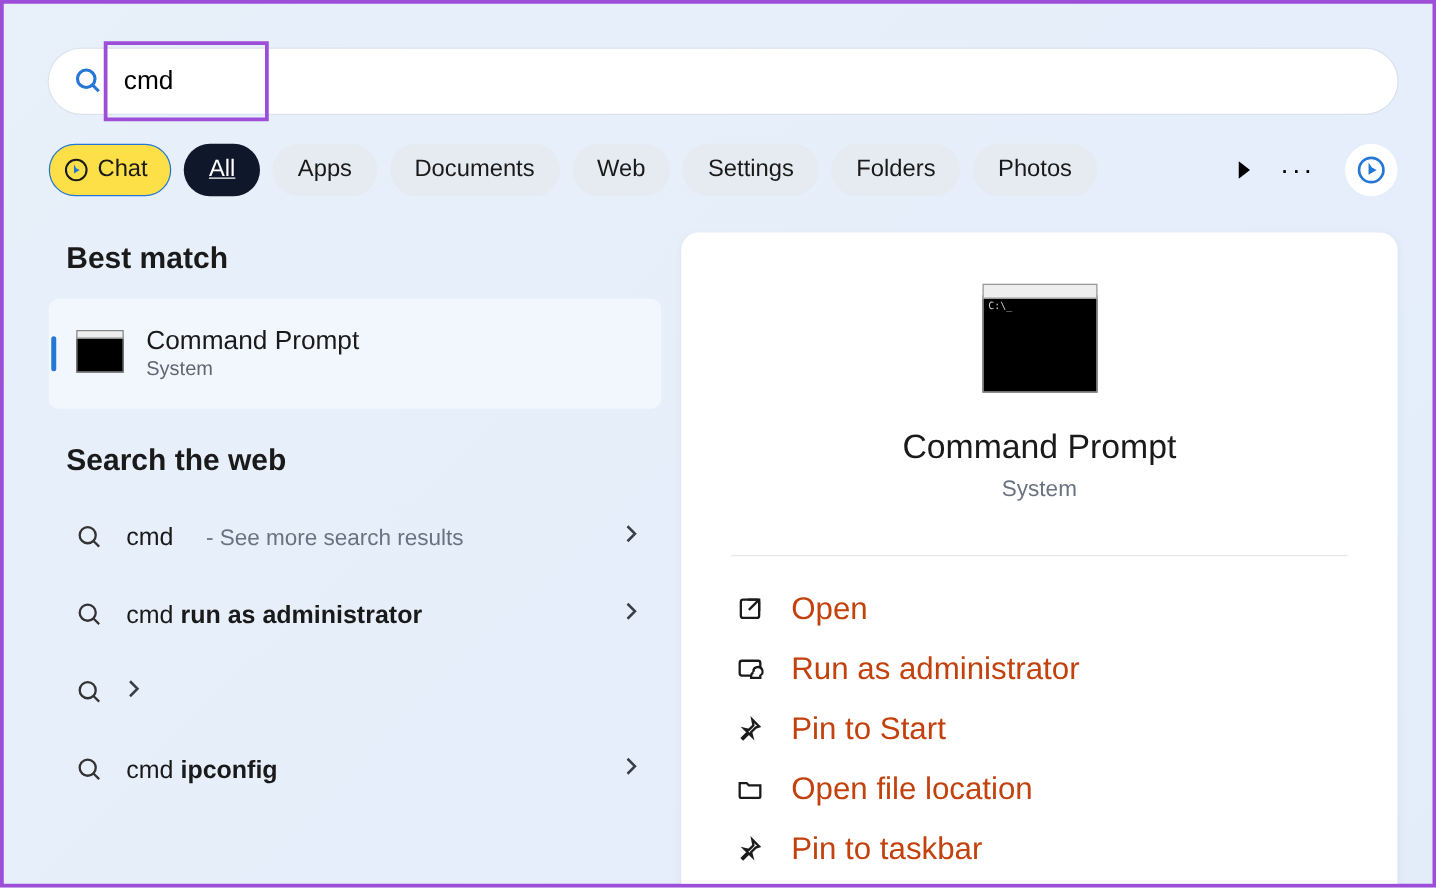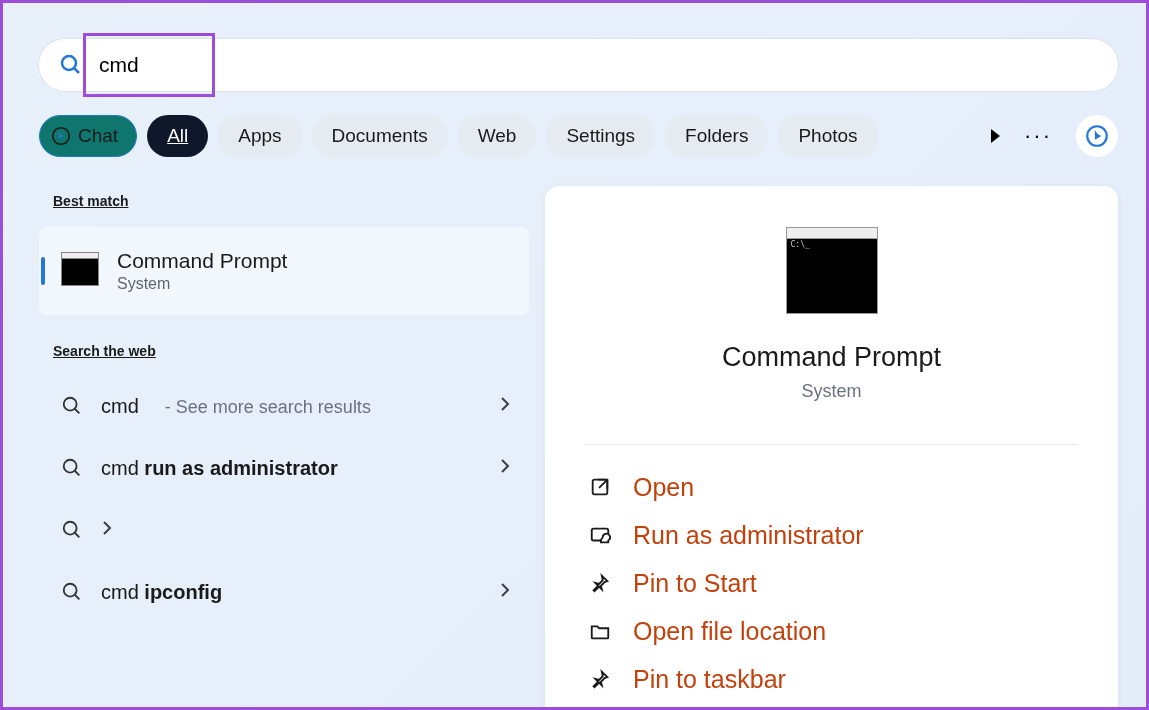--- a/index.html
+++ b/index.html
@@ -65,21 +65,21 @@
     border-radius: 21px;
     display: flex;
     align-items: center;
     padding: 0 20px;
     font-size: 19px;
     background: #e6eaf1;
     color: #1a1a1a;
     cursor: pointer;
   }
   .pill.chat {
-    background: #0f766e;
+    background: #fde047;
     border: 1.5px solid #2477d5;
     color: #1a1a1a;
     padding: 0 18px 0 10px;
     gap: 6px;
   }
   .pill.chat .bing-icon { width: 22px; height: 22px; }
   .pill.active {
     background: #0f172a;
     color: #fff;
     text-decoration: underline;
@@ -99,26 +99,25 @@
   .bing-logo svg { width: 26px; height: 26px; }
 
   
   .left-col {
     position: absolute;
     top: 190px;
     left: 36px;
     width: 490px;
   }
   .section-title {
-    font-size: 14px;
+    font-size: 24px;
     font-weight: 600;
     color: #1a1a1a;
     margin-bottom: 18px;
     padding-left: 14px;
-    text-decoration: underline;
   }
   .best-match-item {
     background: #f2f7fe;
     border-radius: 8px;
     height: 88px;
     display: flex;
     align-items: center;
     padding: 0 18px;
     position: relative;
     cursor: pointer;

